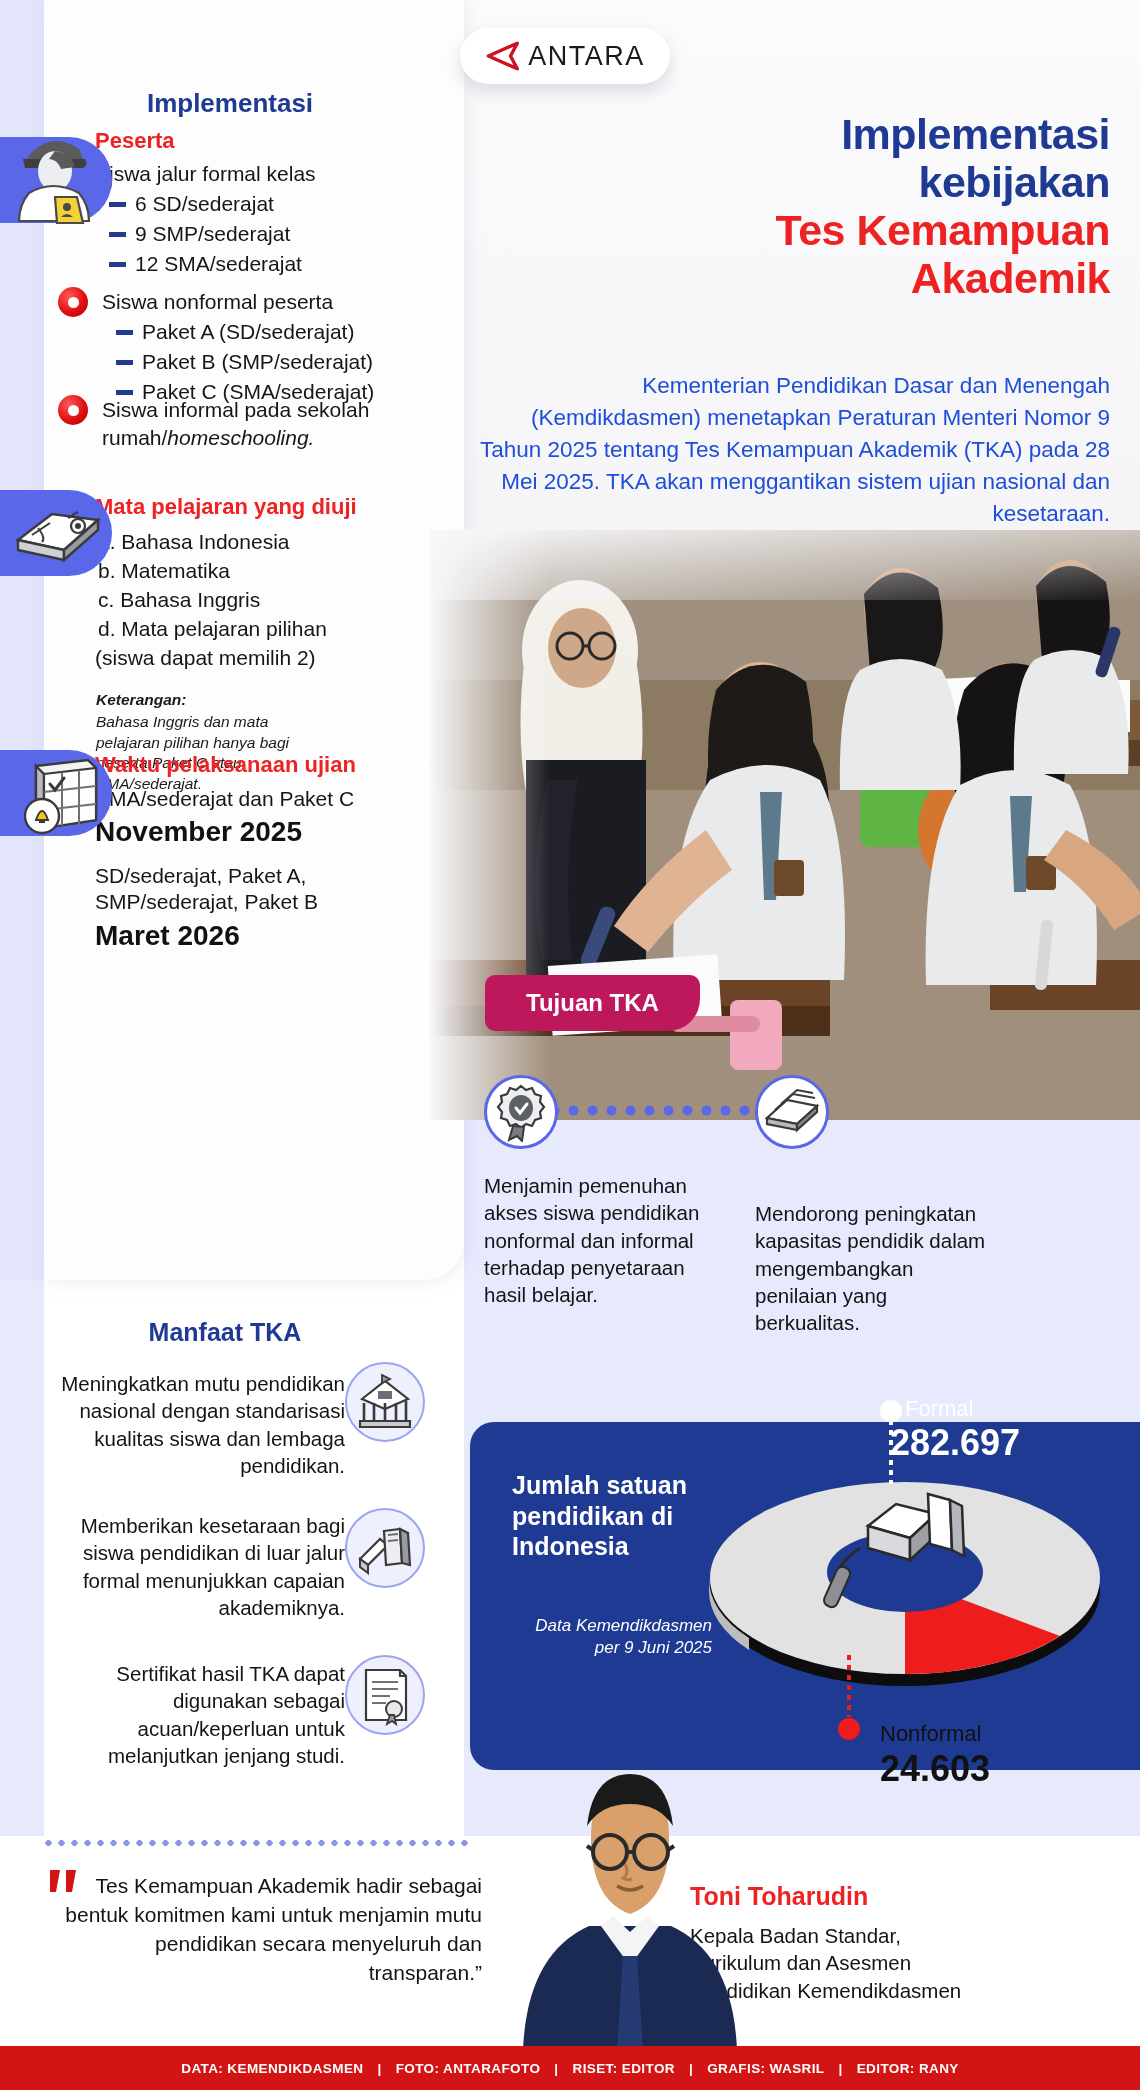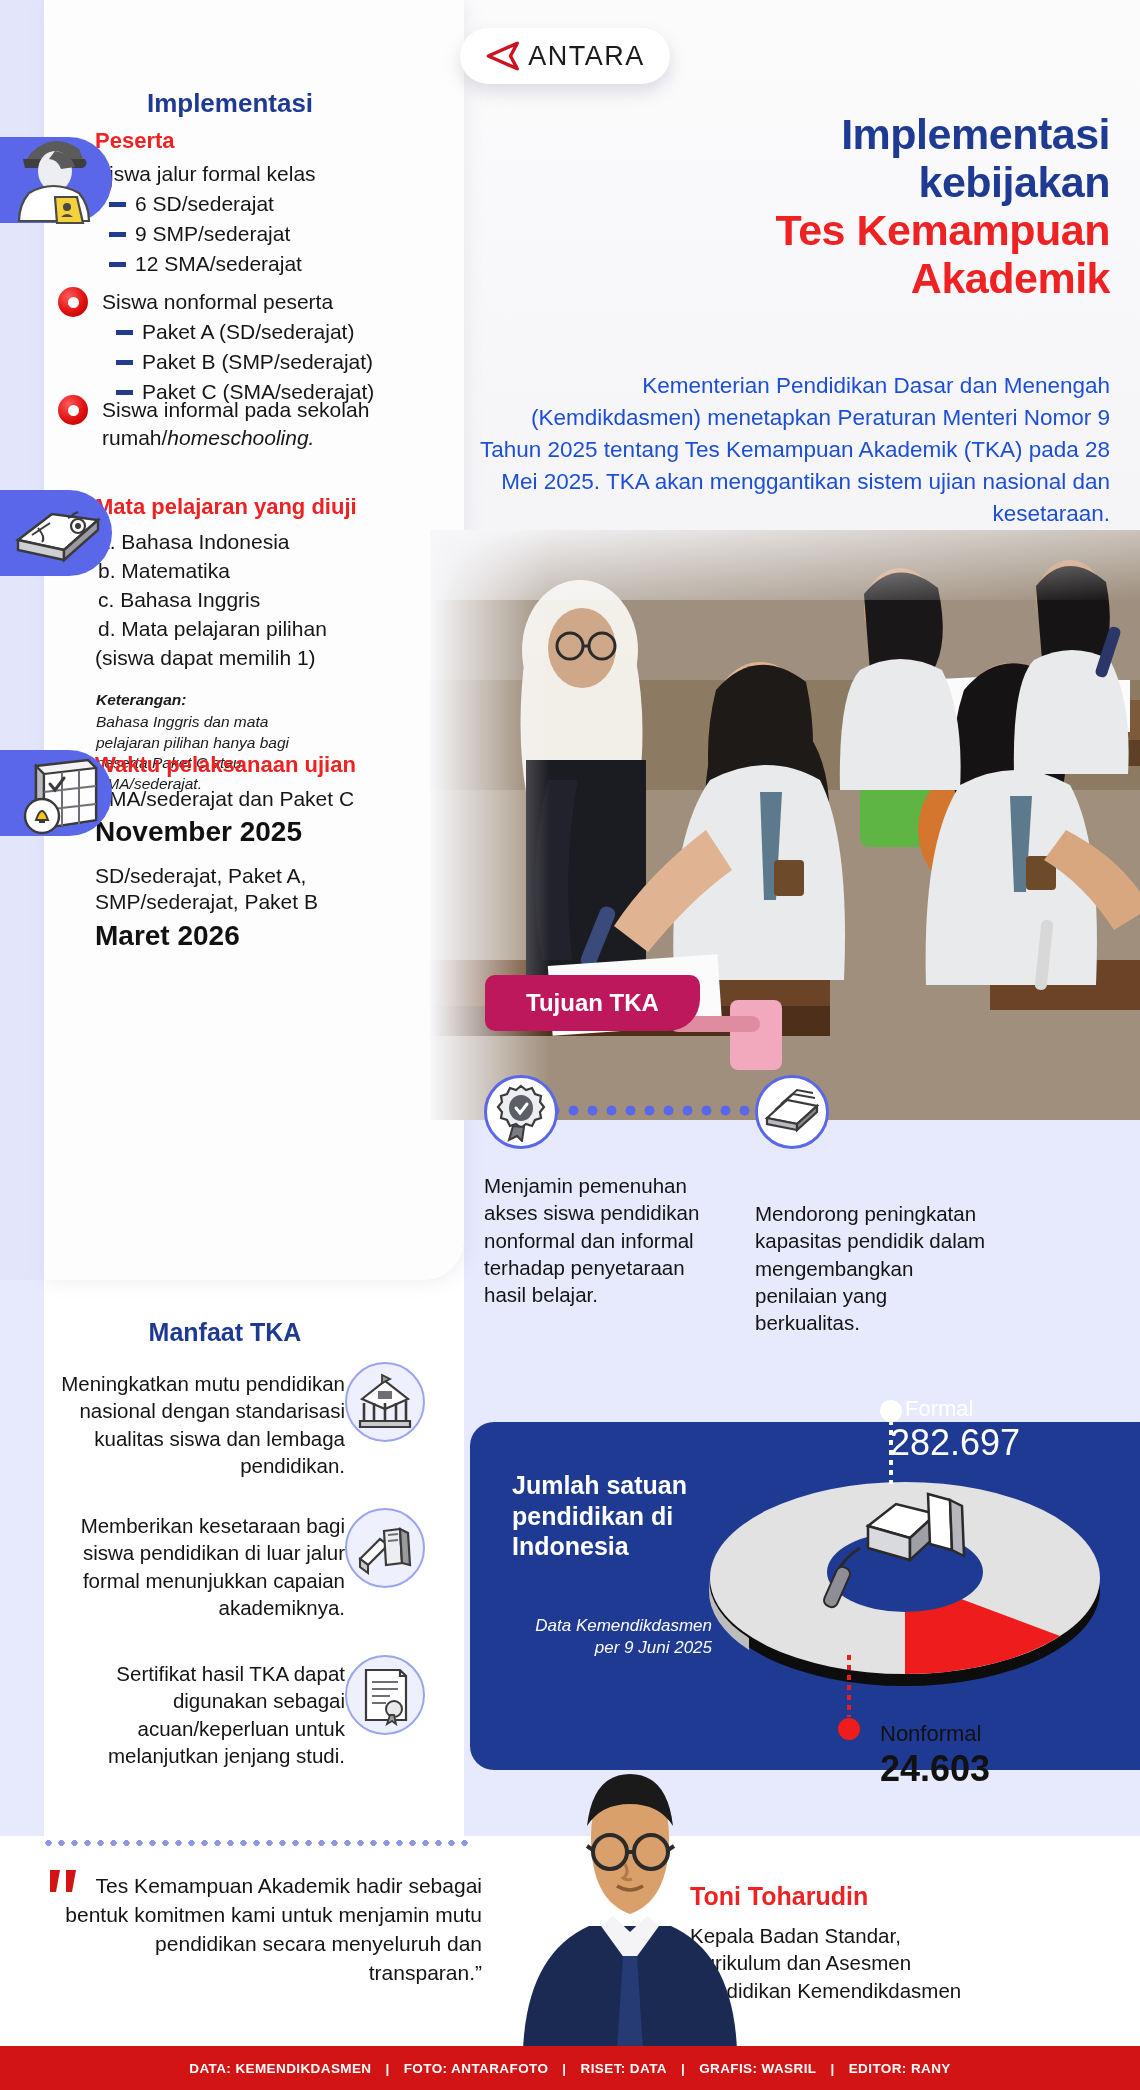--- a/index.html
+++ b/index.html
@@ -81,21 +81,21 @@
      border:2.5px solid #9aa4f0; z-index:12; display:flex; align-items:center; justify-content:center;}
 
   
   .chart-panel { position:absolute; left:470px; top:1422px; width:670px; height:348px;
      background:#1f3a93; border-radius:24px 0 0 24px; z-index:14; }
   .chart-head { position:absolute; left:512px; top:1470px; width:200px; color:#fff;
      font-size:25px; font-weight:bold; line-height:1.22; z-index:20;}
   .chart-sub { position:absolute; left:512px; top:1615px; width:200px; color:#fff;
      font-size:17px; font-style:italic; line-height:1.3; z-index:20;text-align:right;}
   .lbl-formal { position:absolute; left:905px; top:1396px; color:#fff; font-size:22px; z-index:22;}
-  .val-formal { position:absolute; left:890px; top:1422px; color:#fff; font-size:36px; font-weight:normal; z-index:22;}
+  .val-formal { position:absolute; left:890px; top:1422px; color:#fff; font-size:36px; font-weight:bold; z-index:22;}
   .lbl-nonf { position:absolute; left:880px; top:1721px; color:#111; font-size:22px; z-index:22;}
   .val-nonf { position:absolute; left:880px; top:1748px; color:#111; font-size:36px; font-weight:bold; z-index:22;}
   .dot-white { position:absolute; left:880px; top:1400px; width:22px; height:22px; border-radius:50%; background:#fff; z-index:23;}
   .dot-red { position:absolute; left:838px; top:1718px; width:22px; height:22px; border-radius:50%; background:#ee1c1c; z-index:23;}
   .lead-white { position:absolute; left:889px; top:1420px; width:4px; height:64px; z-index:21;
      background:repeating-linear-gradient(#fff 0 5px, transparent 5px 10px);}
   .lead-red { position:absolute; left:847px; top:1655px; width:4px; height:62px; z-index:21;
      background:repeating-linear-gradient(#ee1c1c 0 5px, transparent 5px 10px);}
 
   
@@ -291,21 +291,21 @@
       <path d="M26 36 q8 10 4 14" stroke="#3a3a3a" stroke-width="2" fill="none"></path>
       <circle cx="66" cy="34" r="7" fill="none" stroke="#3a3a3a" stroke-width="2.2"></circle>
       <circle cx="66" cy="34" r="3" fill="#3a3a3a"></circle>
       <path d="M56 26 l6 -3 M60 23 l6 -3" stroke="#3a3a3a" stroke-width="2"></path>
     </svg>
     <div class="sec-head-red" style="position:absolute; left:35px; top:494px;">Mata pelajaran yang diuji</div>
     <div class="body-txt" style="position:absolute; left:38px; top:528px;">a.  Bahasa Indonesia</div>
     <div class="body-txt" style="position:absolute; left:38px; top:557px;">b.  Matematika</div>
     <div class="body-txt" style="position:absolute; left:38px; top:586px;">c.  Bahasa Inggris</div>
     <div class="body-txt" style="position:absolute; left:38px; top:615px;">d.  Mata pelajaran pilihan</div>
-    <div class="body-txt" style="position:absolute; left:35px; top:644px;">(siswa dapat memilih 1)</div>
+    <div class="body-txt" style="position:absolute; left:35px; top:644px;">(siswa dapat memilih 2)</div>
 
     <div class="kv-note" style="position:absolute; left:36px; top:690px; width:260px;">
       <b>Keterangan:</b>
     </div>
     <div class="kv-note" style="position:absolute; left:36px; top:712px; width:230px;">Bahasa Inggris dan mata pelajaran pilihan hanya bagi peserta Paket C atau SMA/sederajat.</div>
 
     <div class="icon-blob" style="left:-60px; top:750px;"></div>
     <svg class="icon-art" style="left:-48px; top:748px;" width="96" height="96" viewBox="0 0 96 96">
       <path d="M24 18 L76 12 L84 20 L84 72 L32 80 L24 72 Z" fill="#f3f3f5" stroke="#3a3a3a" stroke-width="2.4"></path>
       <path d="M24 18 L32 26 L32 80 L24 72 Z" fill="#b9bac0" stroke="#3a3a3a" stroke-width="2.4"></path>
@@ -440,20 +440,20 @@
     <div>Kepala Badan Standar,</div>
     <div>Kurikulum dan Asesmen</div>
     <div>Pendidikan Kemendikdasmen</div>
   </div>
 
   <div class="footer">
     <span>DATA: KEMENDIKDASMEN</span>
     <span class="fsep">|</span>
     <span>FOTO: ANTARAFOTO</span>
     <span class="fsep">|</span>
-    <span>RISET: DATA</span>
+    <span>RISET: EDITOR</span>
     <span class="fsep">|</span>
     <span>GRAFIS: WASRIL</span>
     <span class="fsep">|</span>
     <span>EDITOR: RANY</span>
   </div>
 
 </div>
 
 </body></html>

